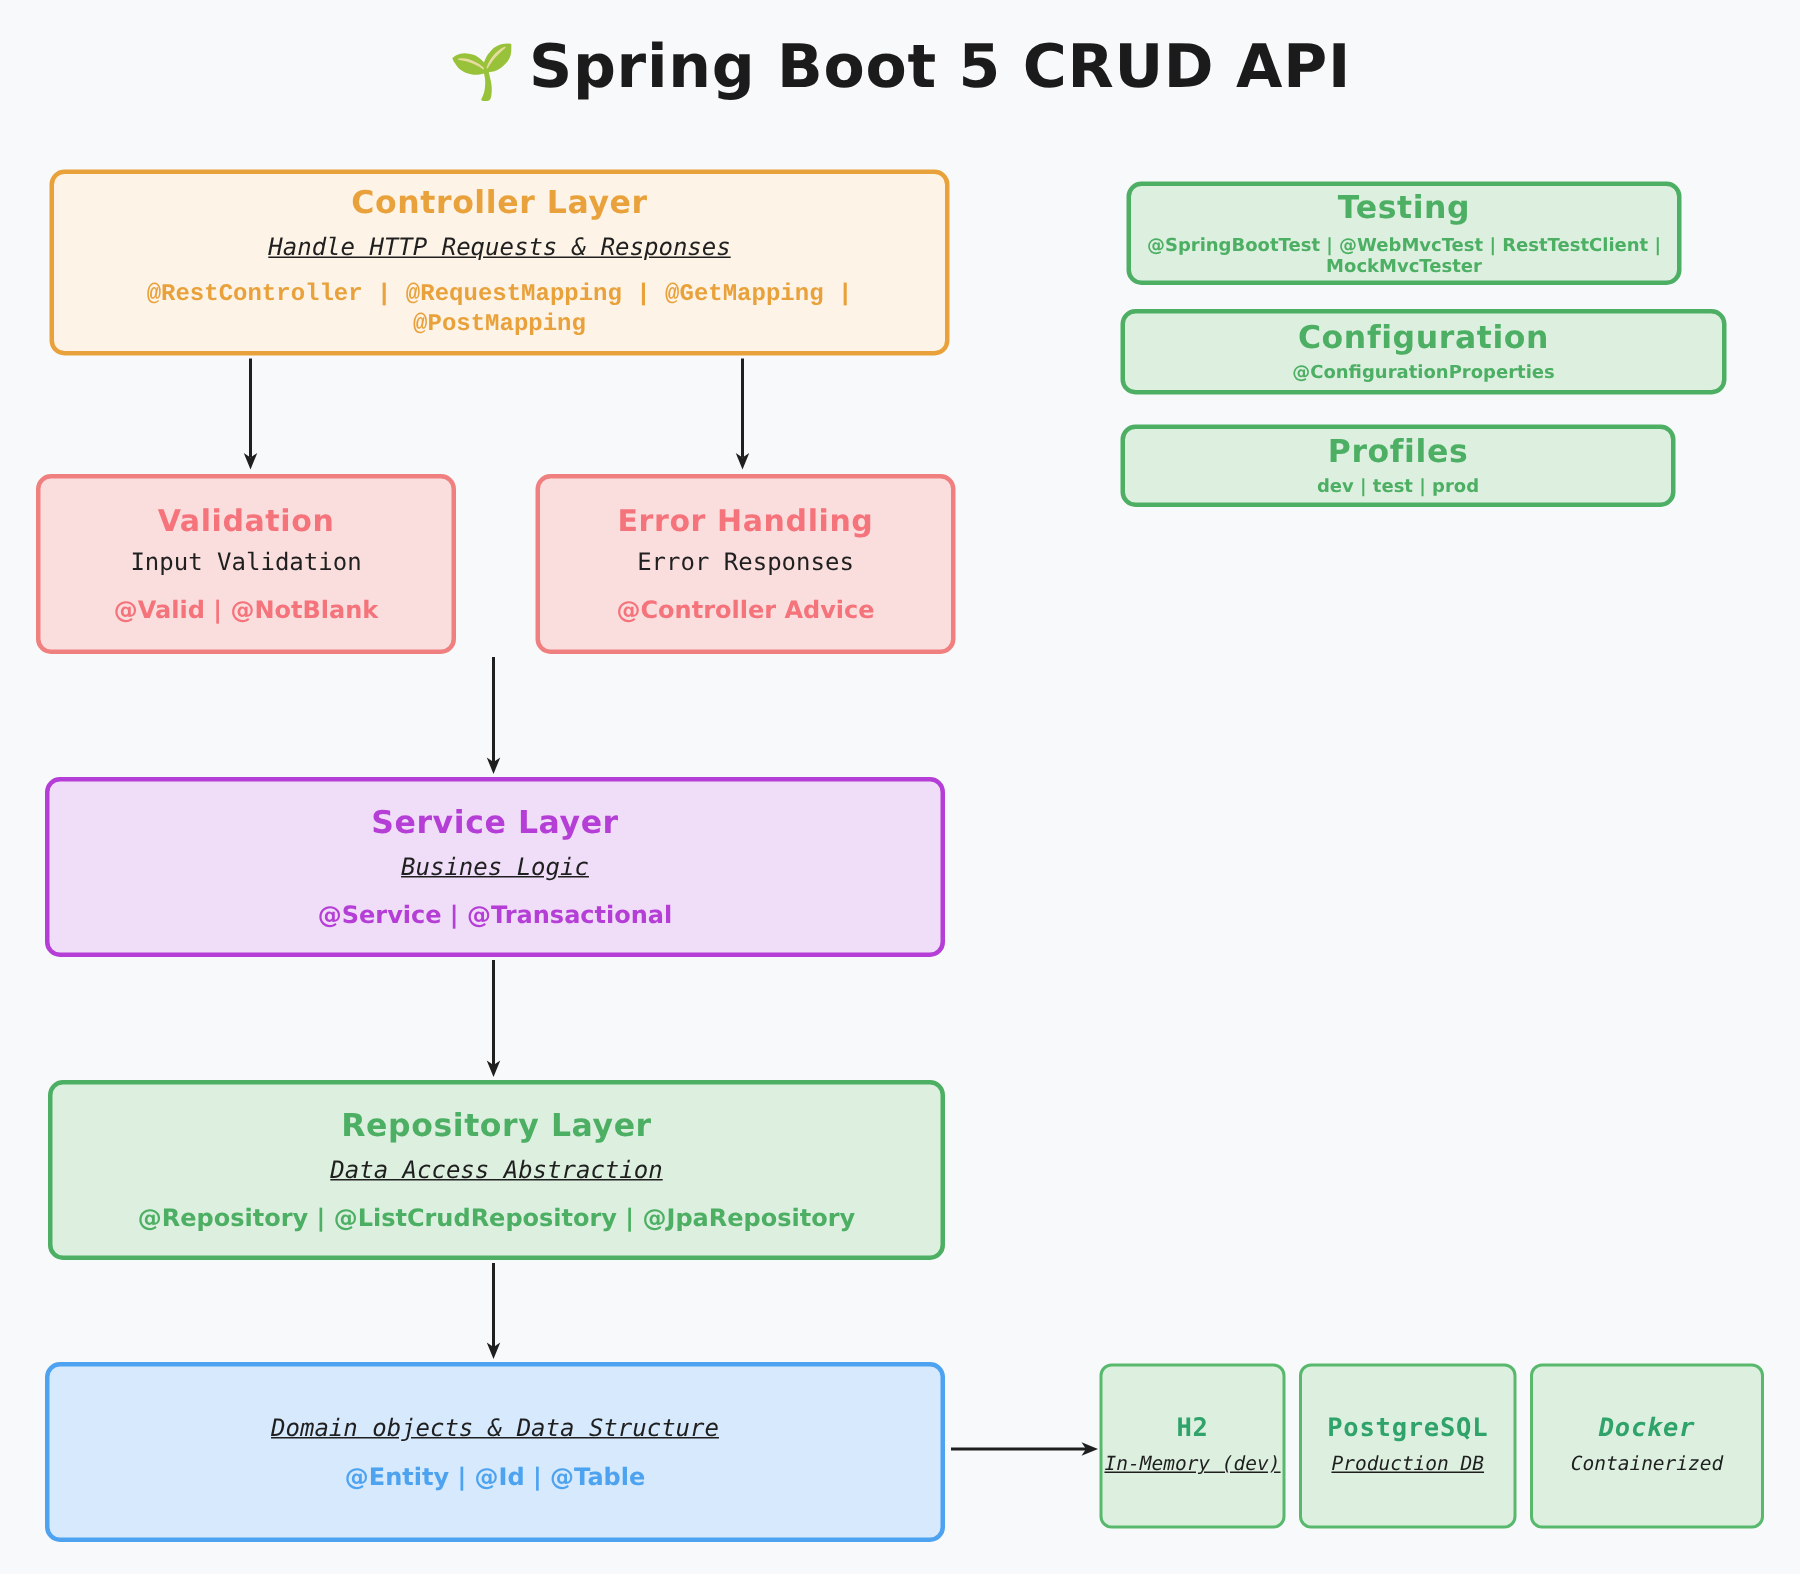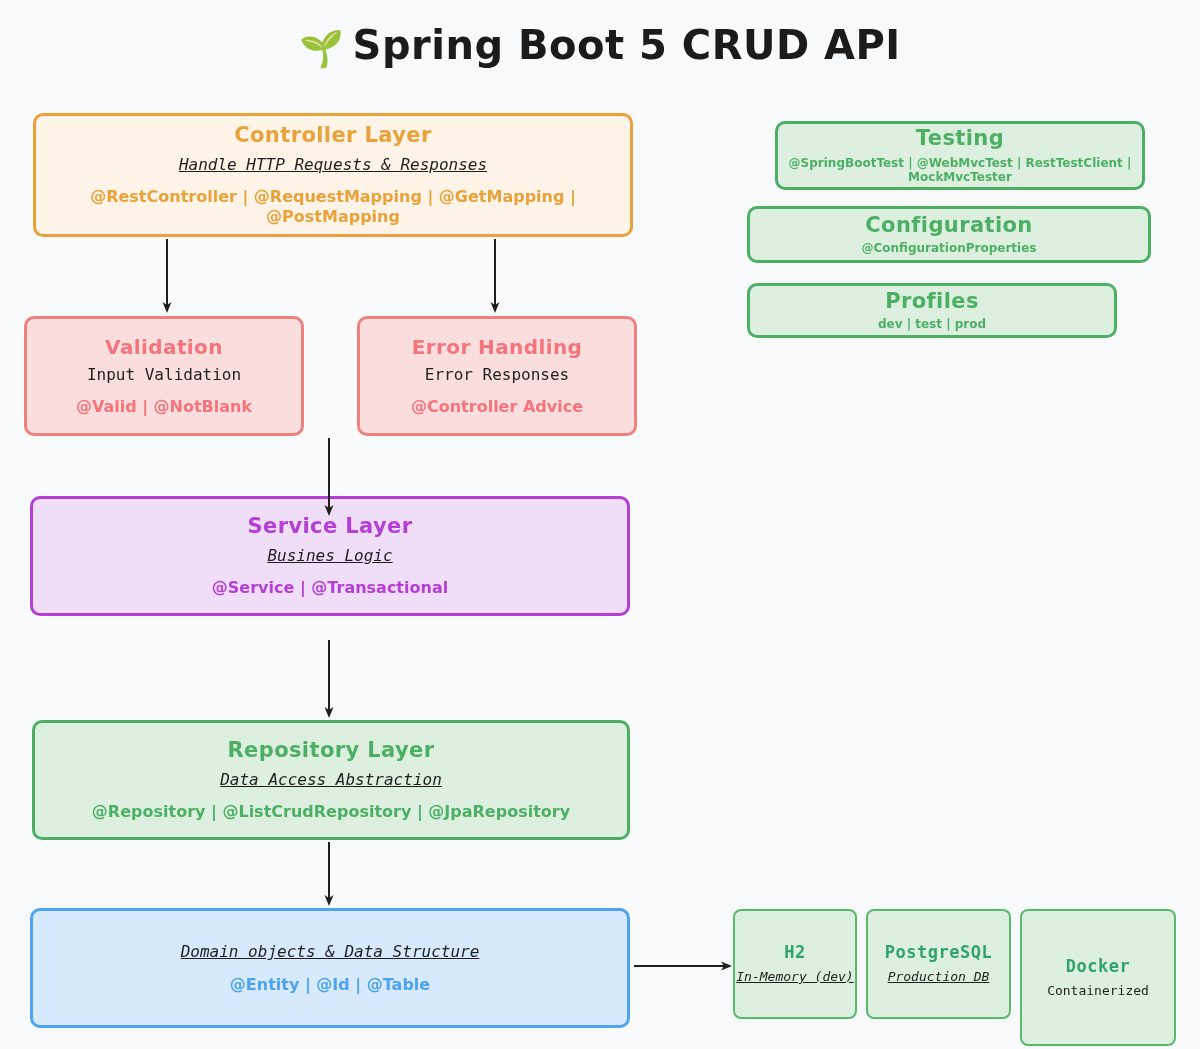--- a/index.html
+++ b/index.html
@@ -83,68 +83,68 @@
   .t-blue   { border-color:#4da3f0; background:#d7e9fc; border-width:3px; }
   .t-blue .b-title, .t-blue .b-ann { color:#4da3f0; }
 
   .t-greenlight { border-color:#58b96d; background:#ddf0e0; border-width:2px; }
   .t-greenlight .b-title { color:#2fa36a; font-family:"DejaVu Sans Mono", monospace; }
 
   
   #box-controller { left:33px;  top:113px; width:600px; height:124px; }
   #box-controller .b-title { font-size:21px; margin-bottom:8px; }
   #box-controller .b-sub   { font-size:16px; margin-bottom:13px; }
-  #box-controller .b-ann   { font-size:16px; }
+  #box-controller .b-ann   { font-size:16px;font-family:Liberation Mono, monospace; }
 
   #box-validation { left:24px;  top:316px; width:280px; height:120px; }
   #box-validation .b-title { font-size:20px; margin-bottom:7px; }
   #box-validation .b-sub   { font-size:16px; margin-bottom:13px; }
   #box-validation .b-ann   { font-size:16px; }
 
   #box-error { left:357px; top:316px; width:280px; height:120px; }
   #box-error .b-title { font-size:20px; margin-bottom:7px; }
   #box-error .b-sub   { font-size:16px; margin-bottom:13px; }
   #box-error .b-ann   { font-size:16px; }
 
-  #box-service { left:30px; top:496px; width:600px; height:120px;justify-content:center; }
+  #box-service { left:30px; top:518px; width:600px; height:120px;justify-content:center; }
   #box-service .b-title { font-size:21px; margin-bottom:8px; }
   #box-service .b-sub   { font-size:16px; margin-bottom:13px; }
   #box-service .b-ann   { font-size:16px; }
 
   #box-repository { left:32px; top:720px; width:598px; height:120px; }
   #box-repository .b-title { font-size:21px; margin-bottom:8px; }
   #box-repository .b-sub   { font-size:16px; margin-bottom:13px; }
   #box-repository .b-ann   { font-size:16px; }
 
   #box-model { left:30px; top:908px; width:600px; height:120px; }
   #box-model .b-title { font-size:21px; margin-bottom:8px; }
   #box-model .b-sub   { font-size:16px; margin-bottom:13px; }
   #box-model .b-ann   { font-size:16px; }
 
   
-  #box-testing { left:775px; top:121px; width:370px; height:69px; }
+  #box-testing { left:751px; top:121px; width:370px; height:69px; }
   #box-testing .b-title { font-size:21px; margin-bottom:6px; }
   #box-testing .b-ann   { font-size:12px; }
 
   #box-configuration { left:747px; top:206px; width:404px; height:57px; }
   #box-configuration .b-title { font-size:21px; margin-bottom:4px; }
   #box-configuration .b-ann   { font-size:12px; }
 
   #box-profiles { left:747px; top:283px; width:370px; height:55px; }
   #box-profiles .b-title { font-size:21px; margin-bottom:4px; }
   #box-profiles .b-ann   { font-size:12px; }
 
   
   .dbbox { border-radius:8px; }
   .dbbox .b-title { font-size:17px; margin-bottom:7px; letter-spacing:0.5px; }
   .dbbox .b-sub   { font-size:13px; }
 
   #box-h2       { left:733px;  top:909px; width:124px; height:110px; }
   #box-postgres { left:866px;  top:909px; width:145px; height:110px; }
-  #box-docker   { left:1020px; top:909px; width:156px; height:137px; }
+  #box-docker   { left:1020px; top:909px; width:156px; height:110px;font-style:italic; }
 
   
   .arrow { position:absolute; }
   .arrow svg { display:block; overflow:visible; }
 </style>
 </head>
 <body>
 
 <div id="page-title">
   <span class="leaf">🌱</span><span>Spring Boot 5 CRUD API</span>

